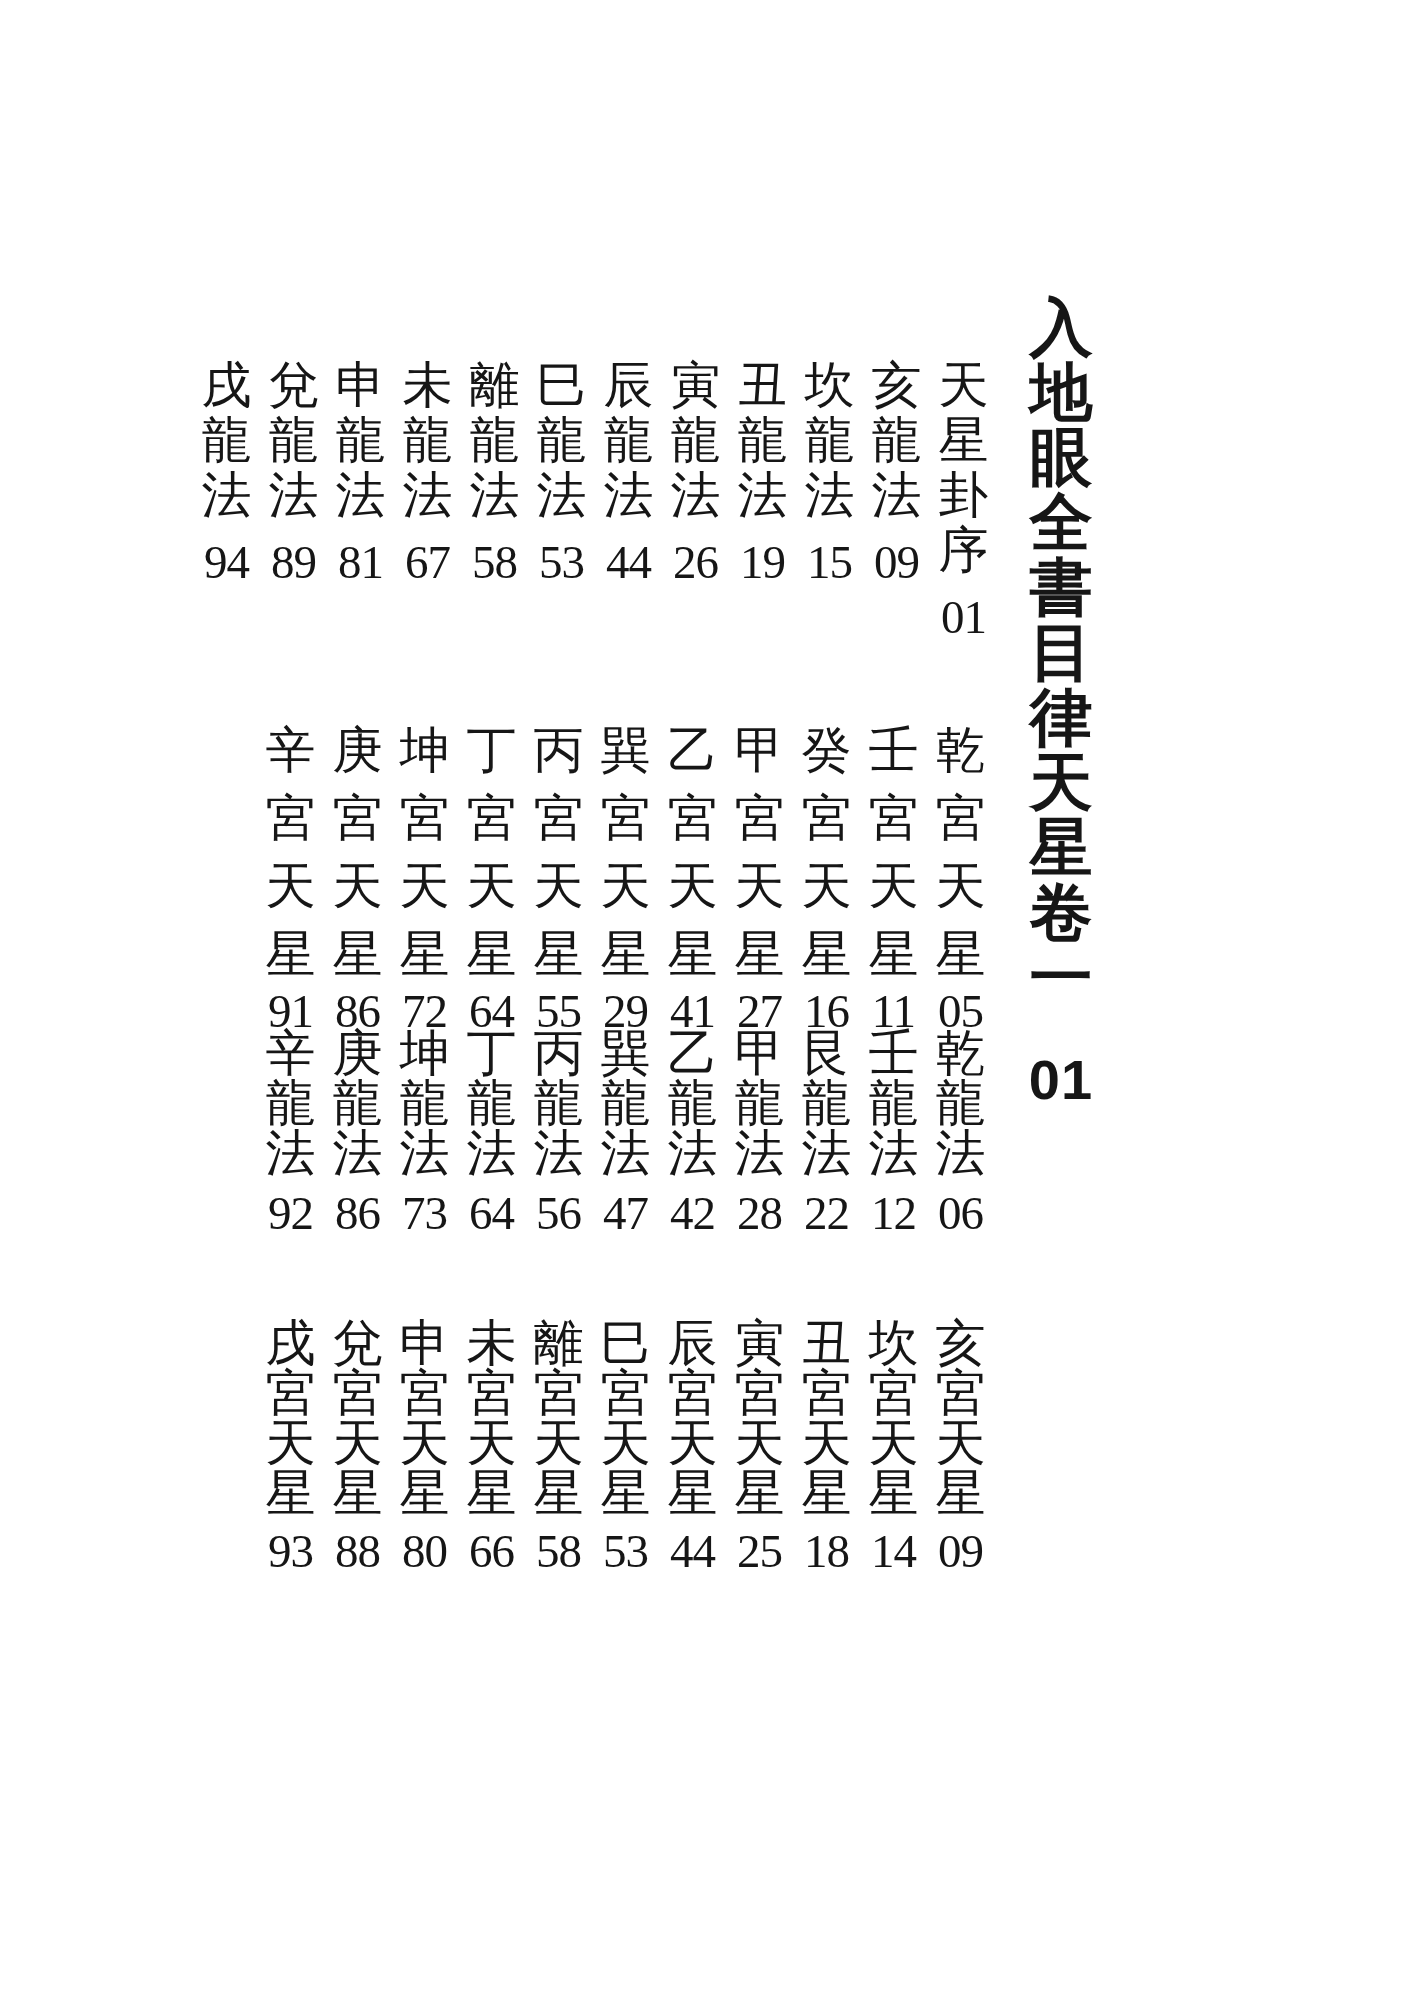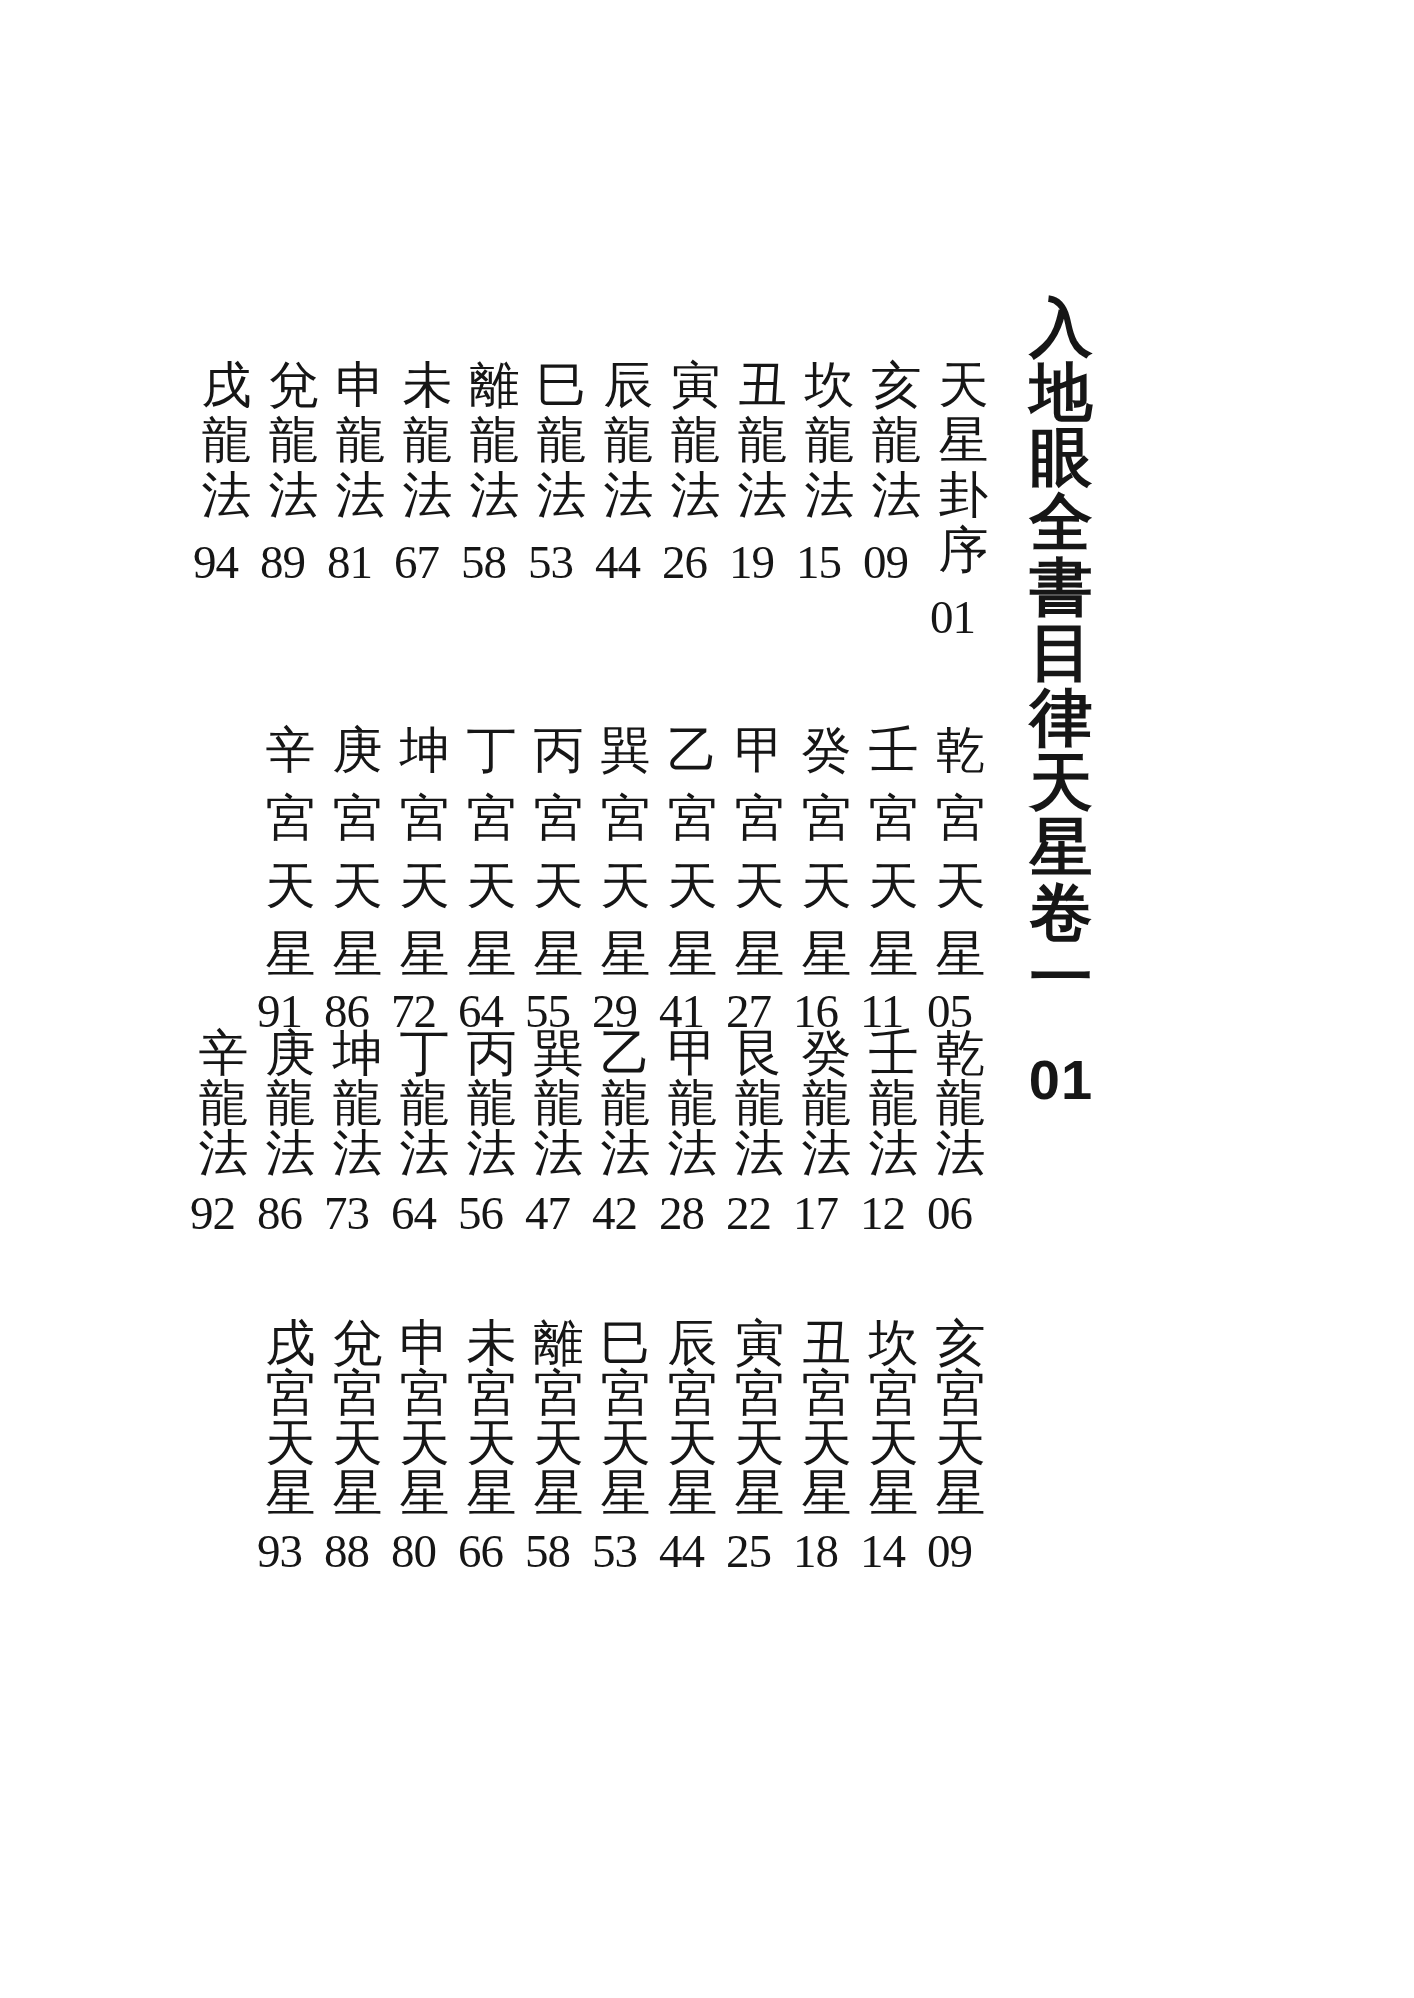--- a/index.html
+++ b/index.html
@@ -74,21 +74,21 @@
   }
   #toc-group-1 .toc-label { line-height: 55px; }
   #toc-group-2 .toc-label { line-height: 68px; margin-top: 28px; }
   #toc-group-3 .toc-label { line-height: 50px; }
   #toc-group-4 .toc-label { line-height: 50px; }
 
   .toc-page {
     font-size: 47px;
     line-height: 1;
     letter-spacing: -1px;
-    text-align: left;
+    text-align: center;
   }
   #toc-group-1 .toc-page { margin-top: 16px; }
   #toc-group-2 .toc-page { }
   #toc-group-3 .toc-page { margin-top: 12px; }
   #toc-group-4 .toc-page { margin-top: 10px; }
 </style>
 </head>
 <body>
 
 <div id="scan-page">
@@ -122,21 +122,20 @@
       <div class="toc-col"><div class="toc-label">巽宮天星</div><div class="toc-page">29</div></div>
       <div class="toc-col"><div class="toc-label">丙宮天星</div><div class="toc-page">55</div></div>
       <div class="toc-col"><div class="toc-label">丁宮天星</div><div class="toc-page">64</div></div>
       <div class="toc-col"><div class="toc-label">坤宮天星</div><div class="toc-page">72</div></div>
       <div class="toc-col"><div class="toc-label">庚宮天星</div><div class="toc-page">86</div></div>
       <div class="toc-col"><div class="toc-label">辛宮天星</div><div class="toc-page">91</div></div>
     </div>
   <div id="toc-group-3" class="toc-group">
       <div class="toc-col"><div class="toc-label">乾龍法</div><div class="toc-page">06</div></div>
       <div class="toc-col"><div class="toc-label">壬龍法</div><div class="toc-page">12</div></div>
-      <div class="toc-col"><div class="toc-label">癸龍法</div><div class="toc-page">17</div></div>
       <div class="toc-col"><div class="toc-label">艮龍法</div><div class="toc-page">22</div></div>
       <div class="toc-col"><div class="toc-label">甲龍法</div><div class="toc-page">28</div></div>
       <div class="toc-col"><div class="toc-label">乙龍法</div><div class="toc-page">42</div></div>
       <div class="toc-col"><div class="toc-label">巽龍法</div><div class="toc-page">47</div></div>
       <div class="toc-col"><div class="toc-label">丙龍法</div><div class="toc-page">56</div></div>
       <div class="toc-col"><div class="toc-label">丁龍法</div><div class="toc-page">64</div></div>
       <div class="toc-col"><div class="toc-label">坤龍法</div><div class="toc-page">73</div></div>
       <div class="toc-col"><div class="toc-label">庚龍法</div><div class="toc-page">86</div></div>
       <div class="toc-col"><div class="toc-label">辛龍法</div><div class="toc-page">92</div></div>
     </div>

